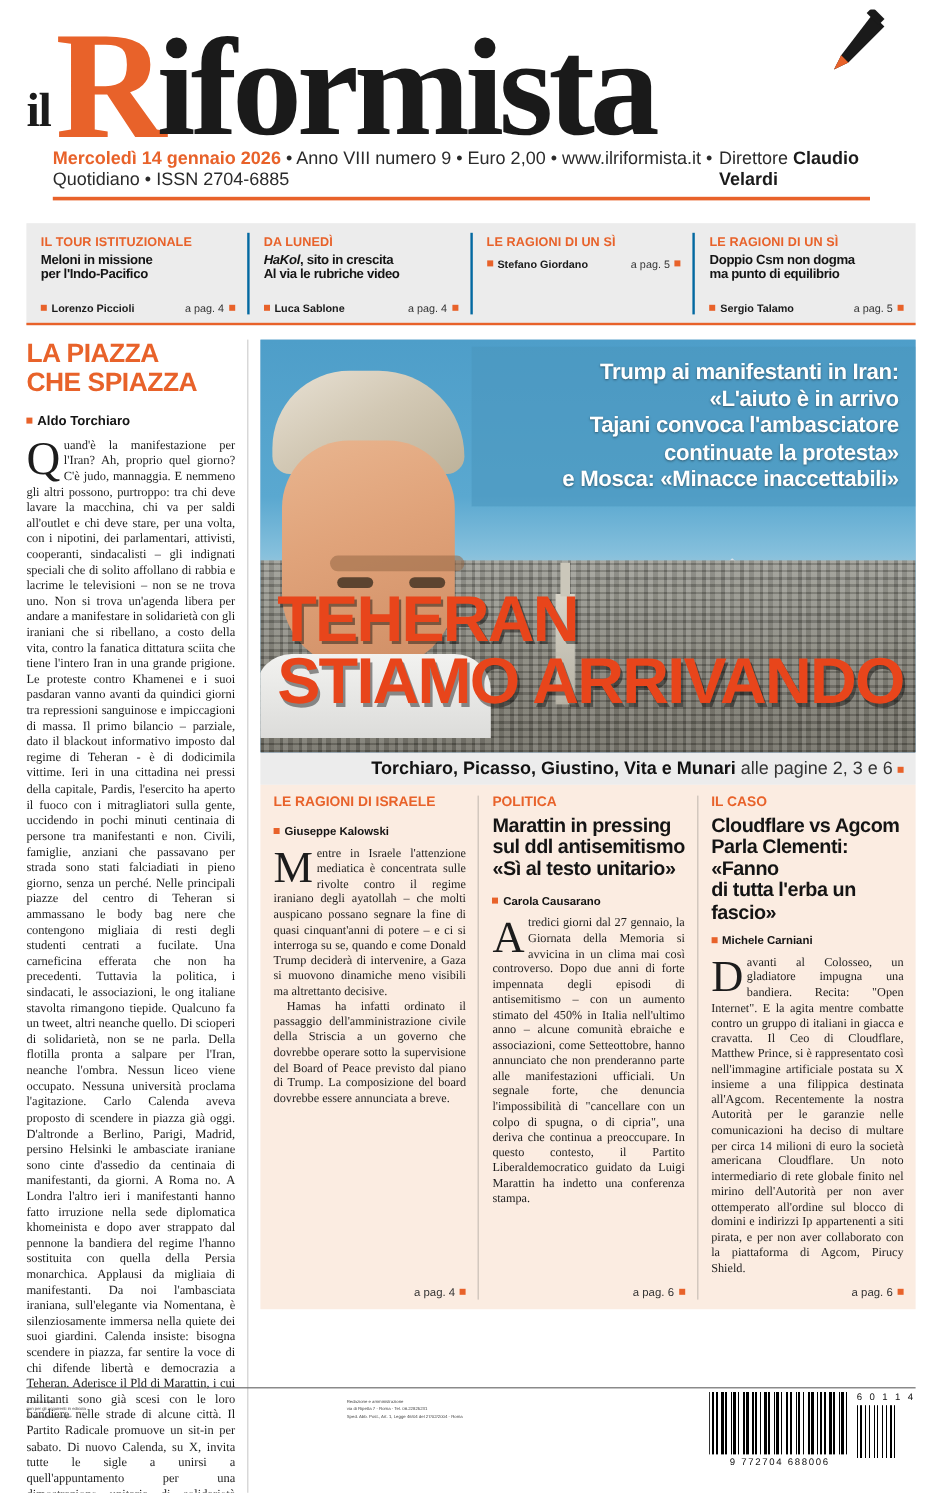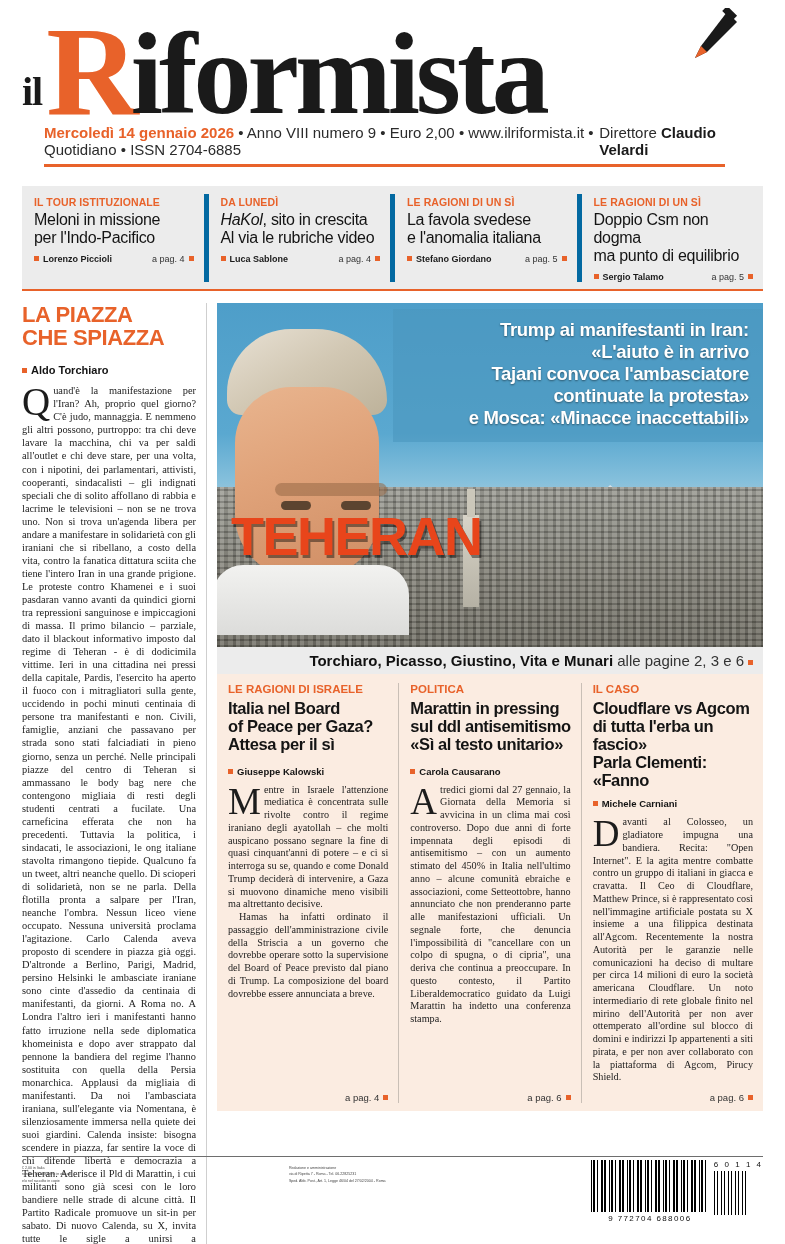--- a/index.html
+++ b/index.html
@@ -84,35 +84,35 @@
   .teasers {
     margin: 10px 22px 0 22px;
     background: #ececec;
     display: flex;
     padding: 8px 0 7px 0;
     border-bottom: 2px solid #E8622A;
   }
   .teaser {
     flex: 1;
     padding: 2px 10px 0 12px;
-    border-left: 5px solid #0369a1;
+    border-left: 2px solid #0369a1;
     box-sizing: border-box;
   }
   .teaser:first-child { border-left: none; }
   .teaser-kicker {
     color: #E8622A;
     font-weight: 700;
     font-size: 10.5px;
     letter-spacing: 0.1px;
     margin-bottom: 3px;
     text-transform: uppercase;
   }
   .teaser-title {
-    font-weight: 400;
-    font-size: 16px;
+    font-weight: 700;
+    font-size: 11px;
     line-height: 1.12;
     color: #141414;
     letter-spacing: -0.3px;
     min-height: 34px;
   }
   .teaser-title i { font-style: italic; }
   .teaser-foot {
     display: flex;
     justify-content: space-between;
     align-items: center;
@@ -496,24 +496,20 @@
       <div>Al via le rubriche video</div>
     </div>
     <div class="teaser-foot">
       <span class="teaser-author"><span class="sq"></span><span>Luca Sablone</span></span>
       <span class="teaser-page"><span>a pag. 4</span><span class="sq-after"></span></span>
     </div>
   </div>
 
   <div class="teaser">
     <div class="teaser-kicker">LE RAGIONI DI UN SÌ</div>
-    <div class="teaser-title">
-      <div>La favola svedese</div>
-      <div>e l'anomalia italiana</div>
-    </div>
     <div class="teaser-foot">
       <span class="teaser-author"><span class="sq"></span><span>Stefano Giordano</span></span>
       <span class="teaser-page"><span>a pag. 5</span><span class="sq-after"></span></span>
     </div>
   </div>
 
   <div class="teaser">
     <div class="teaser-kicker">LE RAGIONI DI UN SÌ</div>
     <div class="teaser-title">
       <div>Doppio Csm non dogma</div>
@@ -560,36 +556,32 @@
       <div class="hero-overlay">
         <div class="hero-overlay-line">Trump ai manifestanti in Iran:</div>
         <div class="hero-overlay-line">«L'aiuto è in arrivo</div>
         <div class="hero-overlay-line">Tajani convoca l'ambasciatore</div>
         <div class="hero-overlay-line">continuate la protesta»</div>
         <div class="hero-overlay-line">e Mosca: «Minacce inaccettabili»</div>
       </div>
 
       <div class="hero-big">
         <div class="hero-big-line">TEHERAN</div>
+        <div class="hero-big-line">STIAMO ARRIVANDO</div>
       </div>
     </div>
 
     <div class="hero-caption">
       <b>Torchiaro, Picasso, Giustino, Vita e Munari</b><span> alle pagine 2, 3 e 6</span><span class="sq-after"></span>
     </div>
 
     <div class="bottom">
 
       <div class="bart">
         <div class="bart-kicker">LE RAGIONI DI ISRAELE</div>
-        <div class="bart-title">
-          <div>Italia nel Board</div>
-          <div>of Peace per Gaza?</div>
-          <div>Attesa per il sì</div>
-        </div>
         <div class="bart-author"><span class="sq"></span><span>Giuseppe Kalowski</span></div>
         <div class="bart-body">
           <p>Mentre in Israele l'attenzione mediatica è concentrata sulle rivolte contro il regime iraniano degli ayatollah – che molti auspicano possano segnare la fine di quasi cinquant'anni di potere – e ci si interroga su se, quando e come Donald Trump deciderà di intervenire, a Gaza si muovono dinamiche meno visibili ma altrettanto decisive.</p>
           <p>Hamas ha infatti ordinato il passaggio dell'amministrazione civile della Striscia a un governo che dovrebbe operare sotto la supervisione del Board of Peace previsto dal piano di Trump. La composizione del board dovrebbe essere annunciata a breve.</p>
         </div>
         <div class="bart-page"><span>a pag. 4</span><span class="sq-after"></span></div>
       </div>
 
       <div class="bart">
         <div class="bart-kicker">POLITICA</div>
@@ -602,22 +594,22 @@
         <div class="bart-body">
           <p>A tredici giorni dal 27 gennaio, la Giornata della Memoria si avvicina in un clima mai così controverso. Dopo due anni di forte impennata degli episodi di antisemitismo – con un aumento stimato del 450% in Italia nell'ultimo anno – alcune comunità ebraiche e associazioni, come Setteottobre, hanno annunciato che non prenderanno parte alle manifestazioni ufficiali. Un segnale forte, che denuncia l'impossibilità di "cancellare con un colpo di spugna, o di cipria", una deriva che continua a preoccupare. In questo contesto, il Partito Liberaldemocratico guidato da Luigi Marattin ha indetto una conferenza stampa.</p>
         </div>
         <div class="bart-page"><span>a pag. 6</span><span class="sq-after"></span></div>
       </div>
 
       <div class="bart">
         <div class="bart-kicker">IL CASO</div>
         <div class="bart-title">
           <div>Cloudflare vs Agcom</div>
+          <div>Parla Clementi: «Fanno</div>
           <div>di tutta l'erba un fascio»</div>
-          <div>Parla Clementi: «Fanno</div>
         </div>
         <div class="bart-author"><span class="sq"></span><span>Michele Carniani</span></div>
         <div class="bart-body">
           <p>Davanti al Colosseo, un gladiatore impugna una bandiera. Recita: "Open Internet". E la agita mentre combatte contro un gruppo di italiani in giacca e cravatta. Il Ceo di Cloudflare, Matthew Prince, si è rappresentato così nell'immagine artificiale postata su X insieme a una filippica destinata all'Agcom. Recentemente la nostra Autorità per le garanzie nelle comunicazioni ha deciso di multare per circa 14 milioni di euro la società americana Cloudflare. Un noto intermediario di rete globale finito nel mirino dell'Autorità per non aver ottemperato all'ordine sul blocco di domini e indirizzi Ip appartenenti a siti pirata, e per non aver collaborato con la piattaforma di Agcom, Pirucy Shield.</p>
         </div>
         <div class="bart-page"><span>a pag. 6</span><span class="sq-after"></span></div>
       </div>
 
     </div>
   </div>

